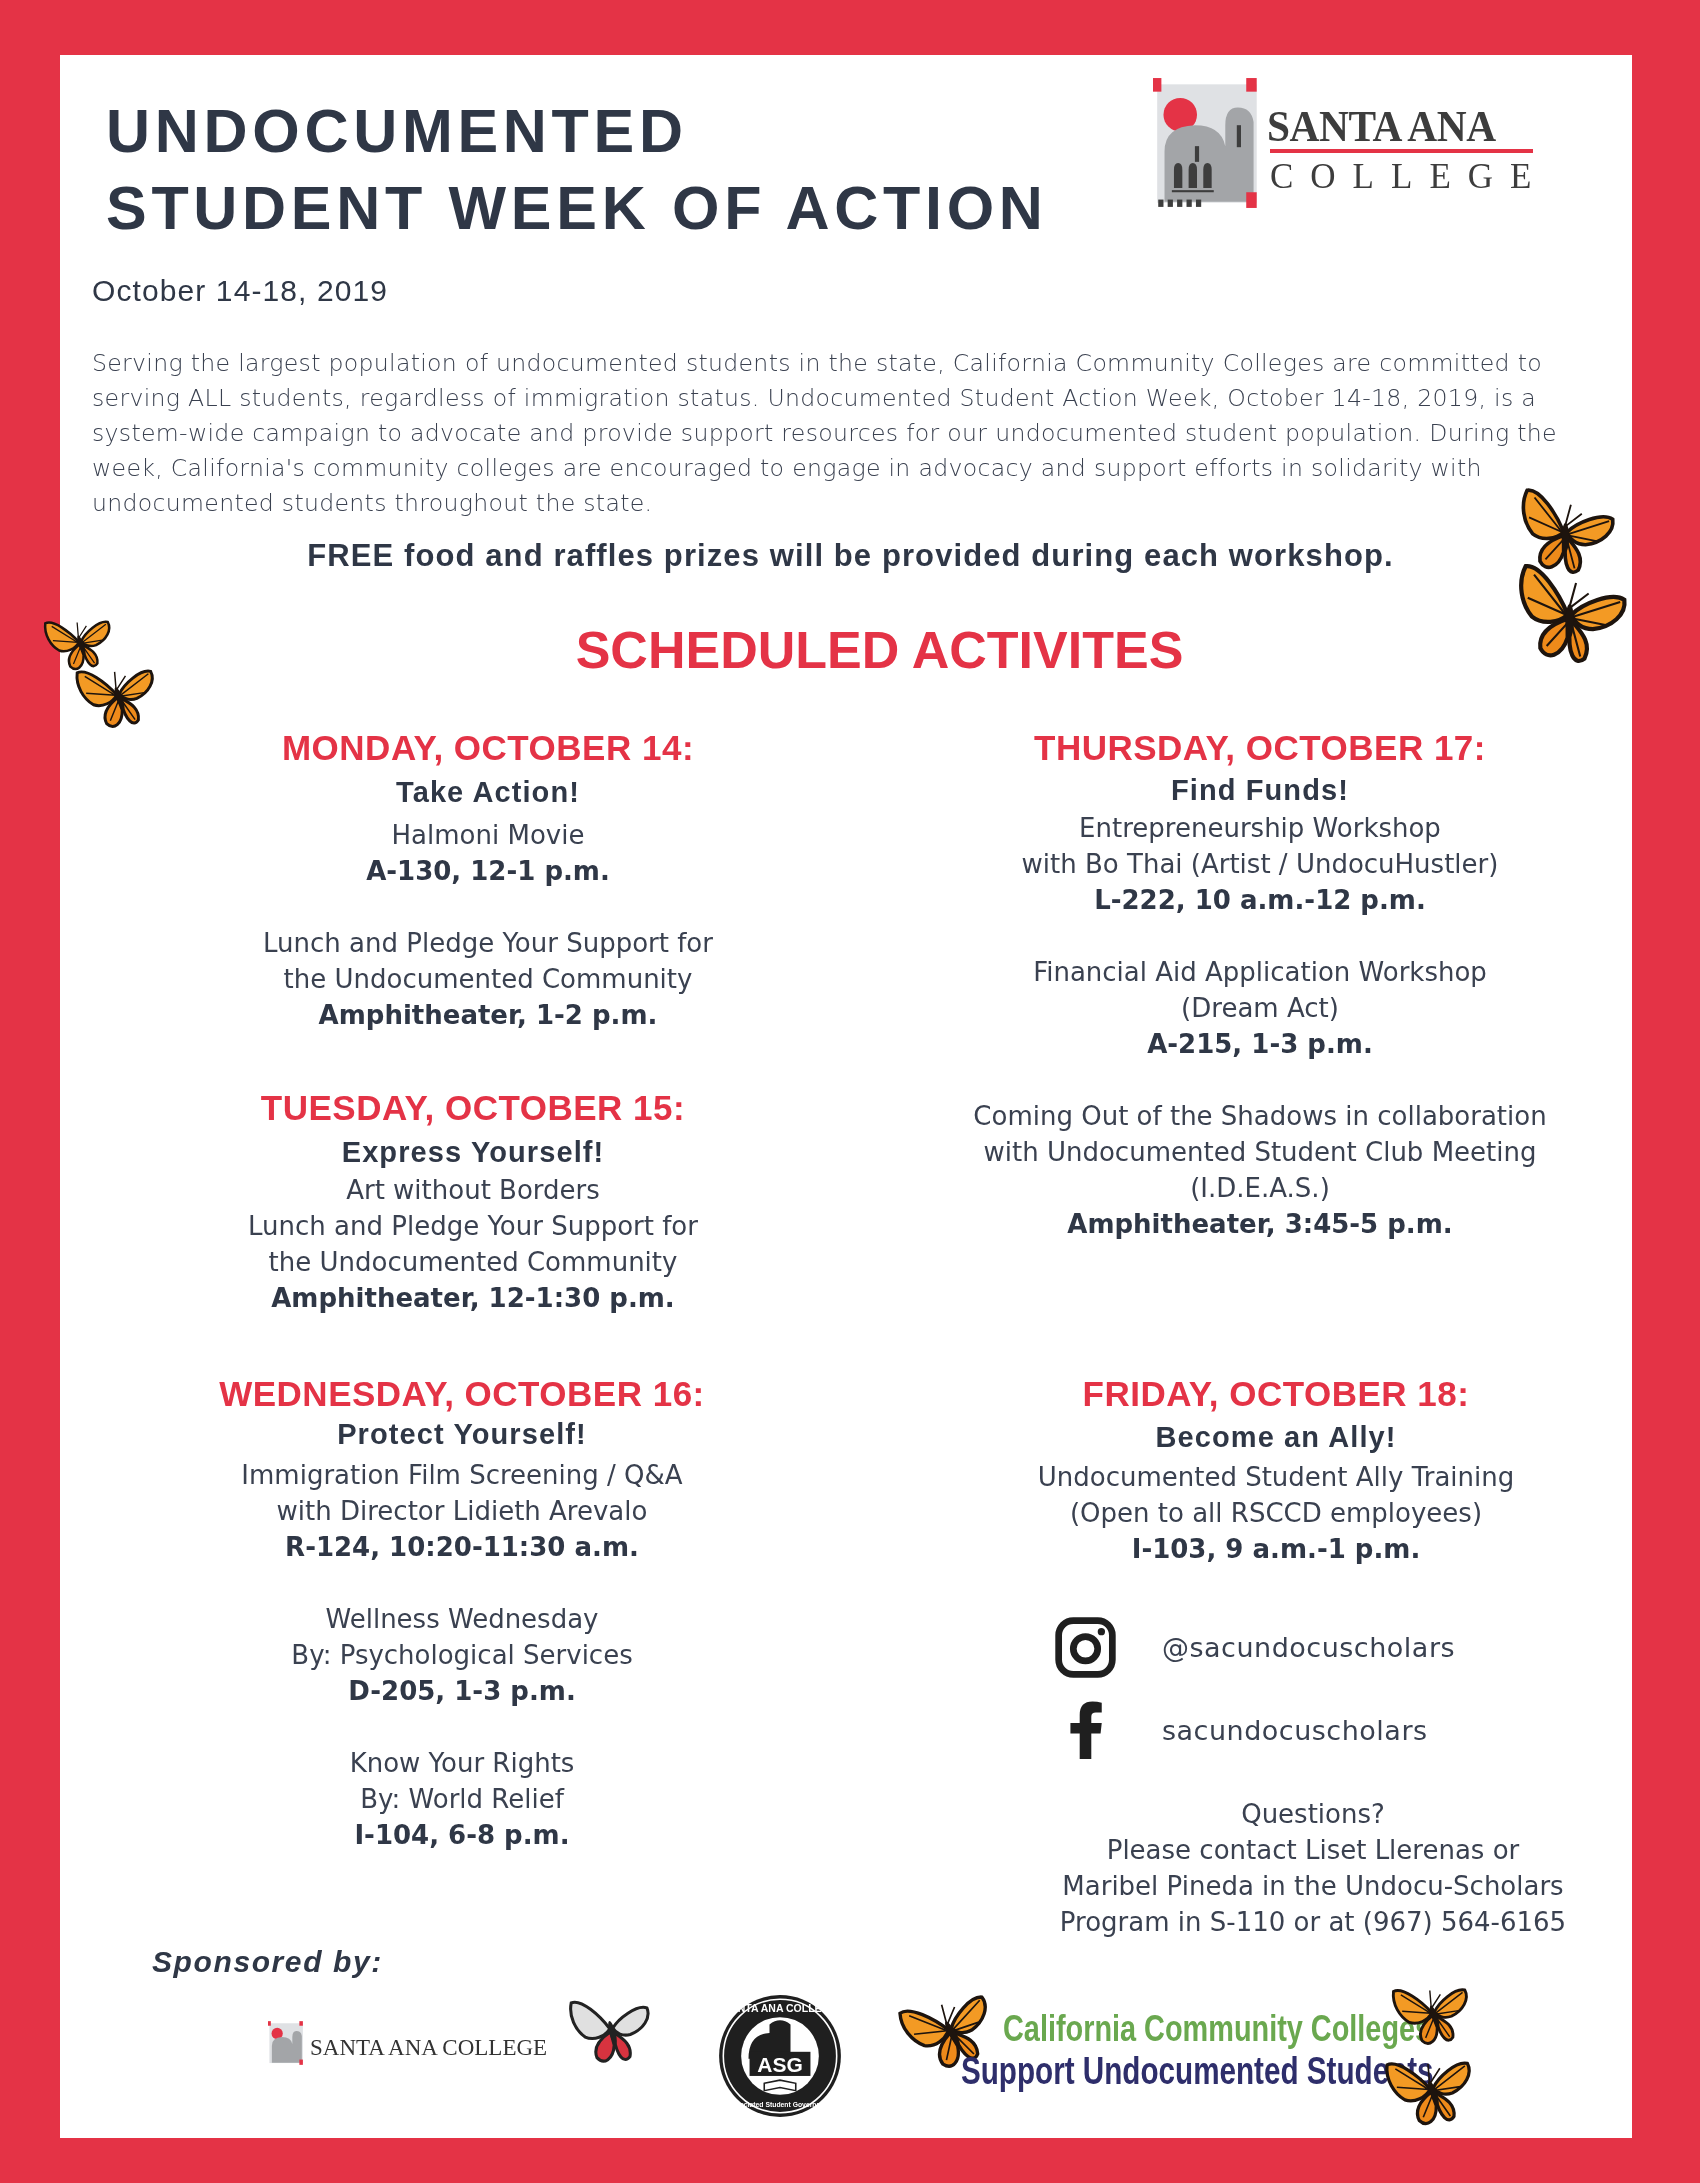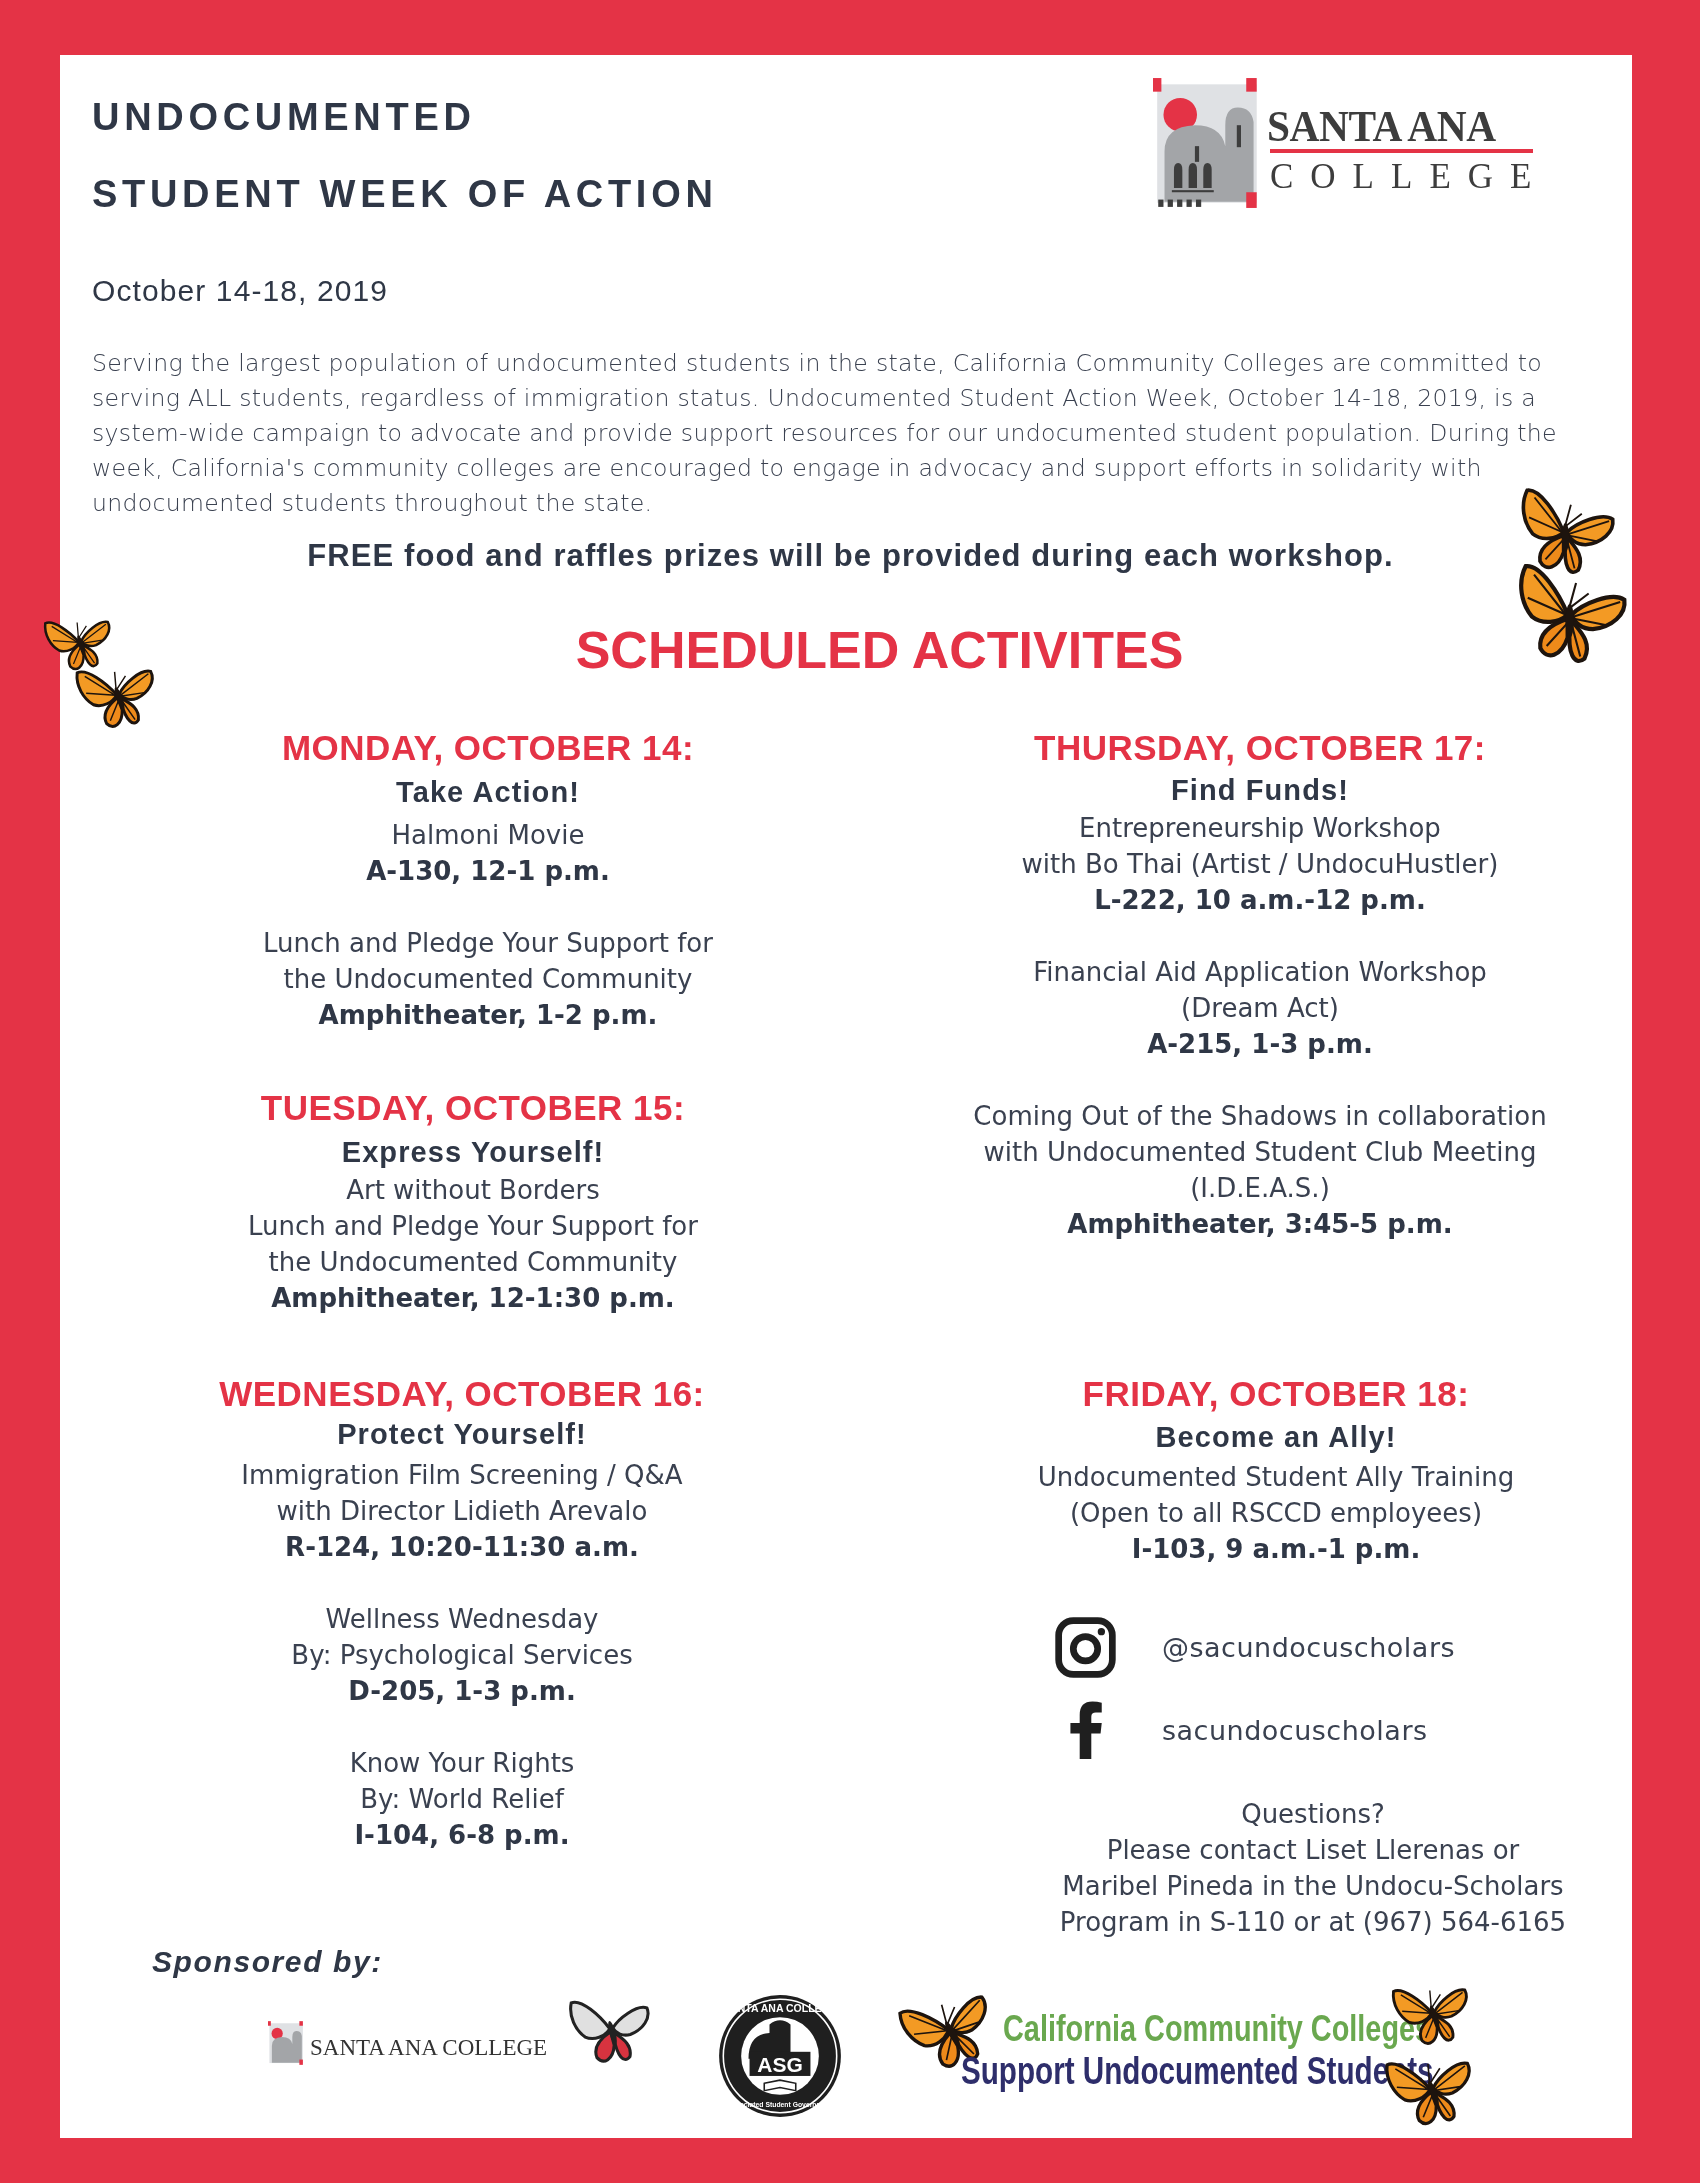--- a/index.html
+++ b/index.html
@@ -8,23 +8,23 @@
     background: #e43346;
     font-family: "Liberation Sans", sans-serif;
     color: #2f3746;
   }
   .sheet {
     position: absolute; left: 60px; top: 55px; width: 1572px; height: 2083px;
     background: #ffffff;
   }
   .abs { position: absolute; }
   .title {
-    left: 92px; top: 79px; margin: 0;
+    left: 92px; top: 79px; margin: 14px;
     font-family: "Liberation Sans", sans-serif; font-weight: 700;
-    font-size: 38px; line-height: 77px; letter-spacing: 4.7px; color: #2f3746;
+    font-size: 61px; line-height: 77px; letter-spacing: 4.7px; color: #2f3746;
   }
   .title span { display: block; }
   .date {
     left: 92px; top: 274px; font-weight: 400; font-size: 30px; letter-spacing: 1.1px;
   }
   .intro {
     left: 92px; top: 346px; width: 1481px; margin: 0;
     font-family: "DejaVu Sans", sans-serif; font-size: 23.6px; line-height: 35px;
     color: #3a4150; font-weight: 300; letter-spacing: 0.3px;
   }

